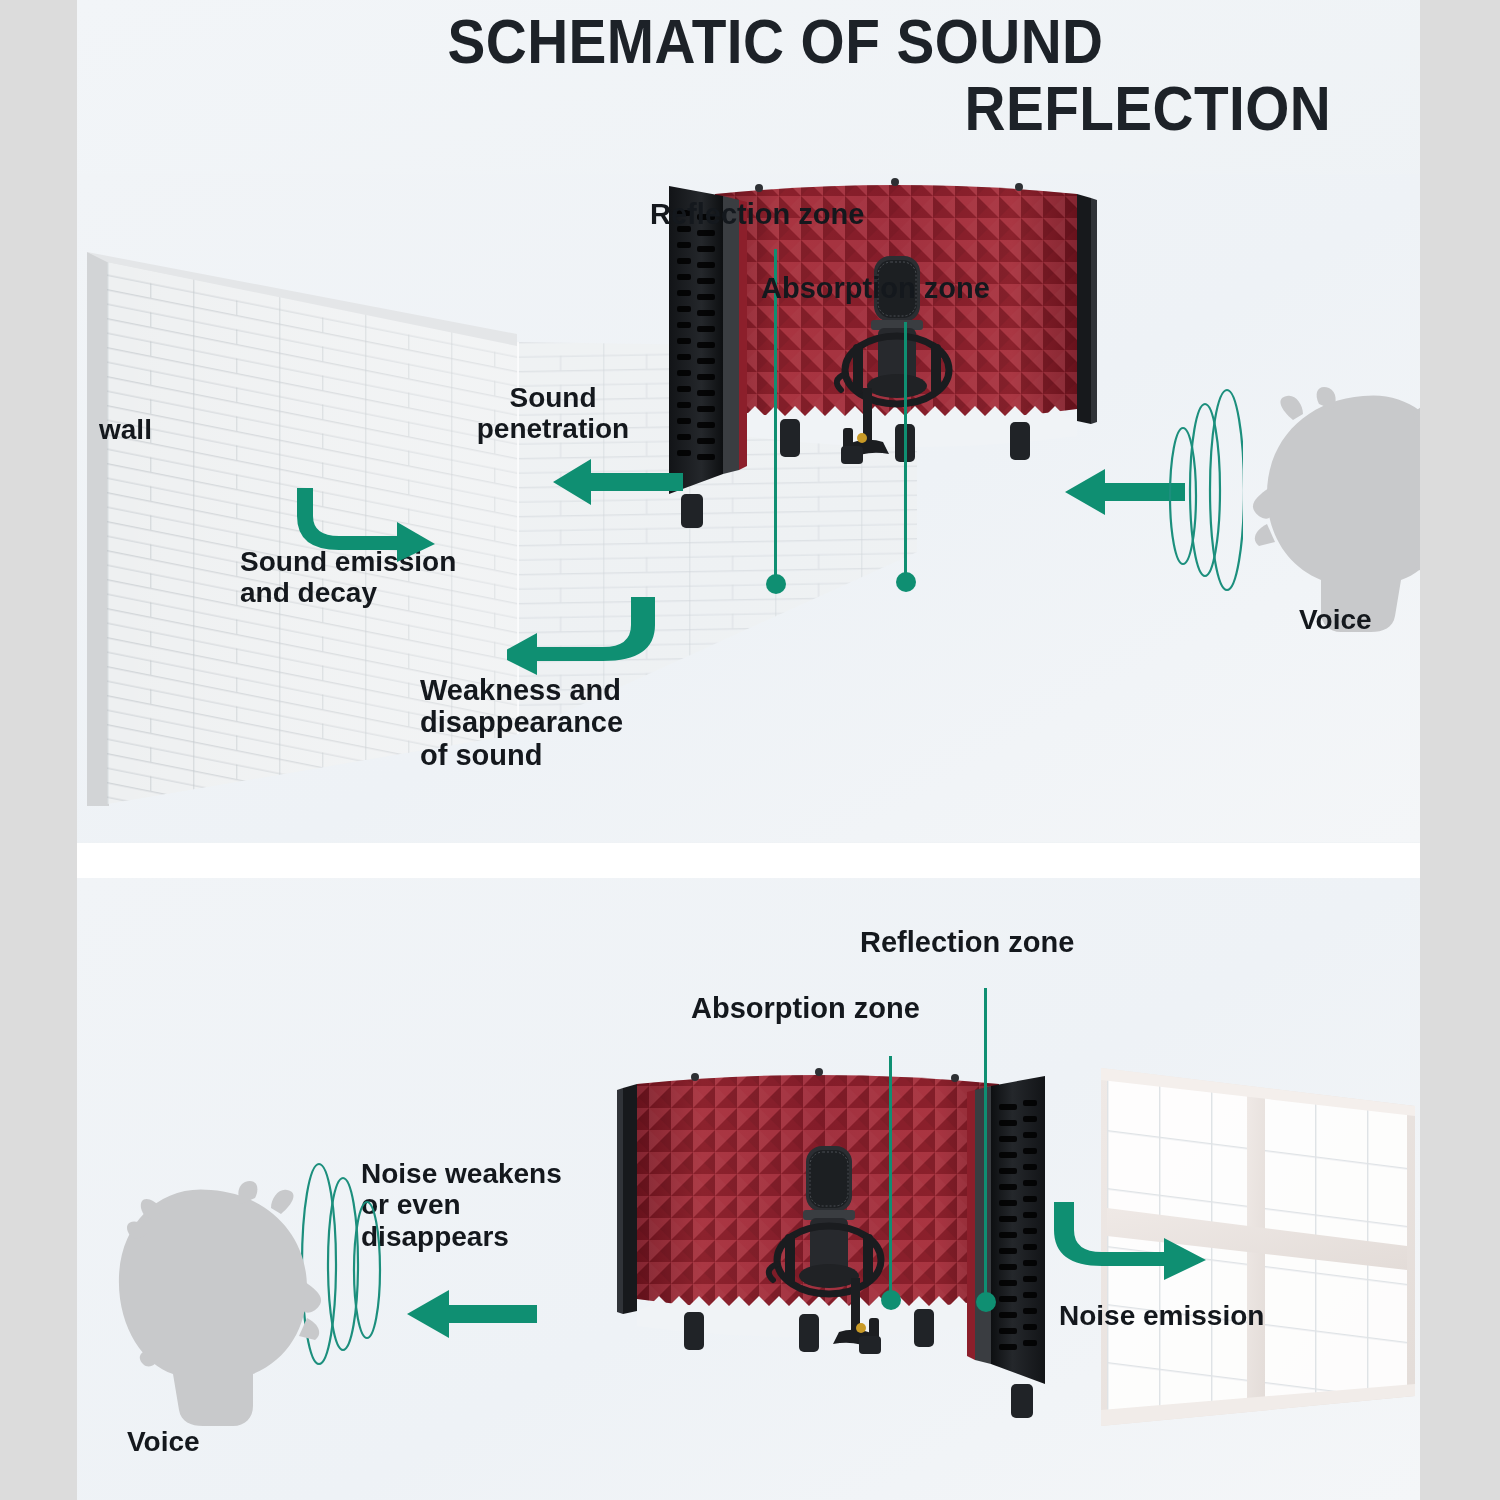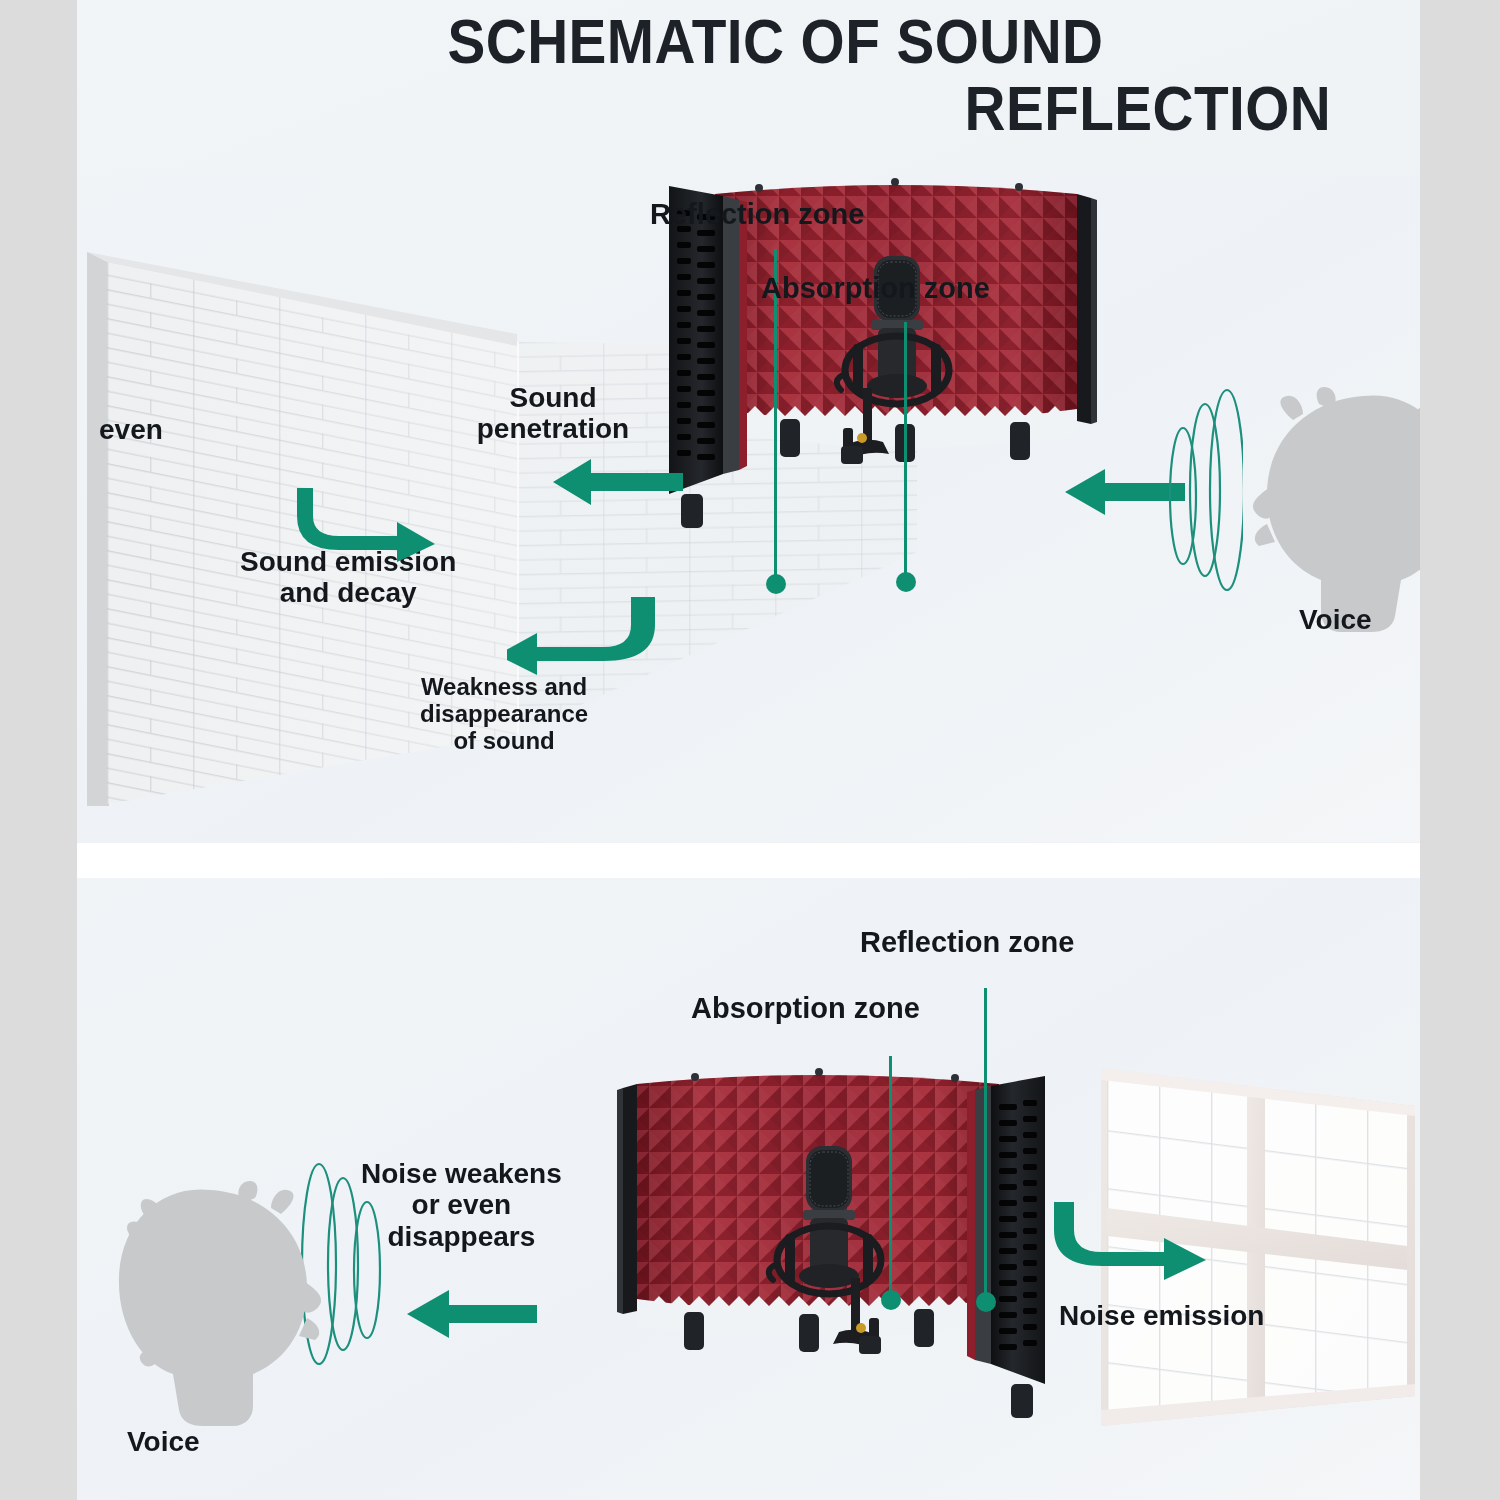--- a/index.html
+++ b/index.html
@@ -19,21 +19,21 @@
   .title-line.l1{text-align:center;padding-left:60px;}
 
   
   .panel{position:absolute;left:77px;width:1343px;overflow:hidden;}
   #panel-top{top:174px;height:668px;background:linear-gradient(150deg,#f1f4f7 0%,#eef2f6 55%,#f4f6f8 100%);}
   #panel-bot{top:878px;height:622px;background:linear-gradient(150deg,#f1f4f7 0%,#eef2f6 55%,#f4f6f8 100%);}
   .gap{position:absolute;left:77px;top:843px;width:1343px;height:35px;background:#ffffff;}
 
   
   .lbl{position:absolute;font-weight:bold;color:#14181d;line-height:1.12;
-       font-family:"Liberation Sans",sans-serif;white-space:pre-line;text-align:center;}
+       font-family:"Liberation Sans",sans-serif;white-space:pre-line;}
 
   
   .leader{position:absolute;width:3px;background:#0f8f72;}
   .leader-dot{position:absolute;width:20px;height:20px;border-radius:50%;background:#0f8f72;}
 
   
   .arrow{position:absolute;}
   .arrow svg{display:block;}
 
   
@@ -213,29 +213,29 @@
     </svg>
 
     <div class="leader" style="left:697px;top:75px;height:330px;"></div>
     <div class="leader-dot" style="left:689px;top:400px;"></div>
     <div class="lbl" style="left:573px;top:24px;font-size:29px;">Reflection zone</div>
 
     <div class="leader" style="left:827px;top:148px;height:255px;"></div>
     <div class="leader-dot" style="left:819px;top:398px;"></div>
     <div class="lbl" style="left:684px;top:98px;font-size:29px;">Absorption zone</div>
 
-    <div class="lbl" style="left:22px;top:240px;font-size:28px;">even</div>
+    <div class="lbl" style="left:22px;top:240px;font-size:28px;">wall</div>
 
     <div class="lbl" style="left:163px;top:372px;font-size:28px;">Sound emission
 and decay</div>
 
     <div class="lbl" style="left:386px;top:208px;font-size:28px;text-align:center;width:180px;">Sound
 penetration</div>
 
-    <div class="lbl" style="left:343px;top:500px;font-size:24px;">Weakness and
+    <div class="lbl" style="left:343px;top:500px;font-size:29px;">Weakness and
 disappearance
 of sound</div>
 
     <div class="arrow" style="left:476px;top:283px;">
       <svg width="130" height="50" viewBox="0 0 130 50">
         <path d="M0,25 L38,2 L38,16 L130,16 L130,34 L38,34 L38,48 Z" fill="#0f8f72"></path>
       </svg>
     </div>
 
     <div class="arrow" style="left:218px;top:310px;">

